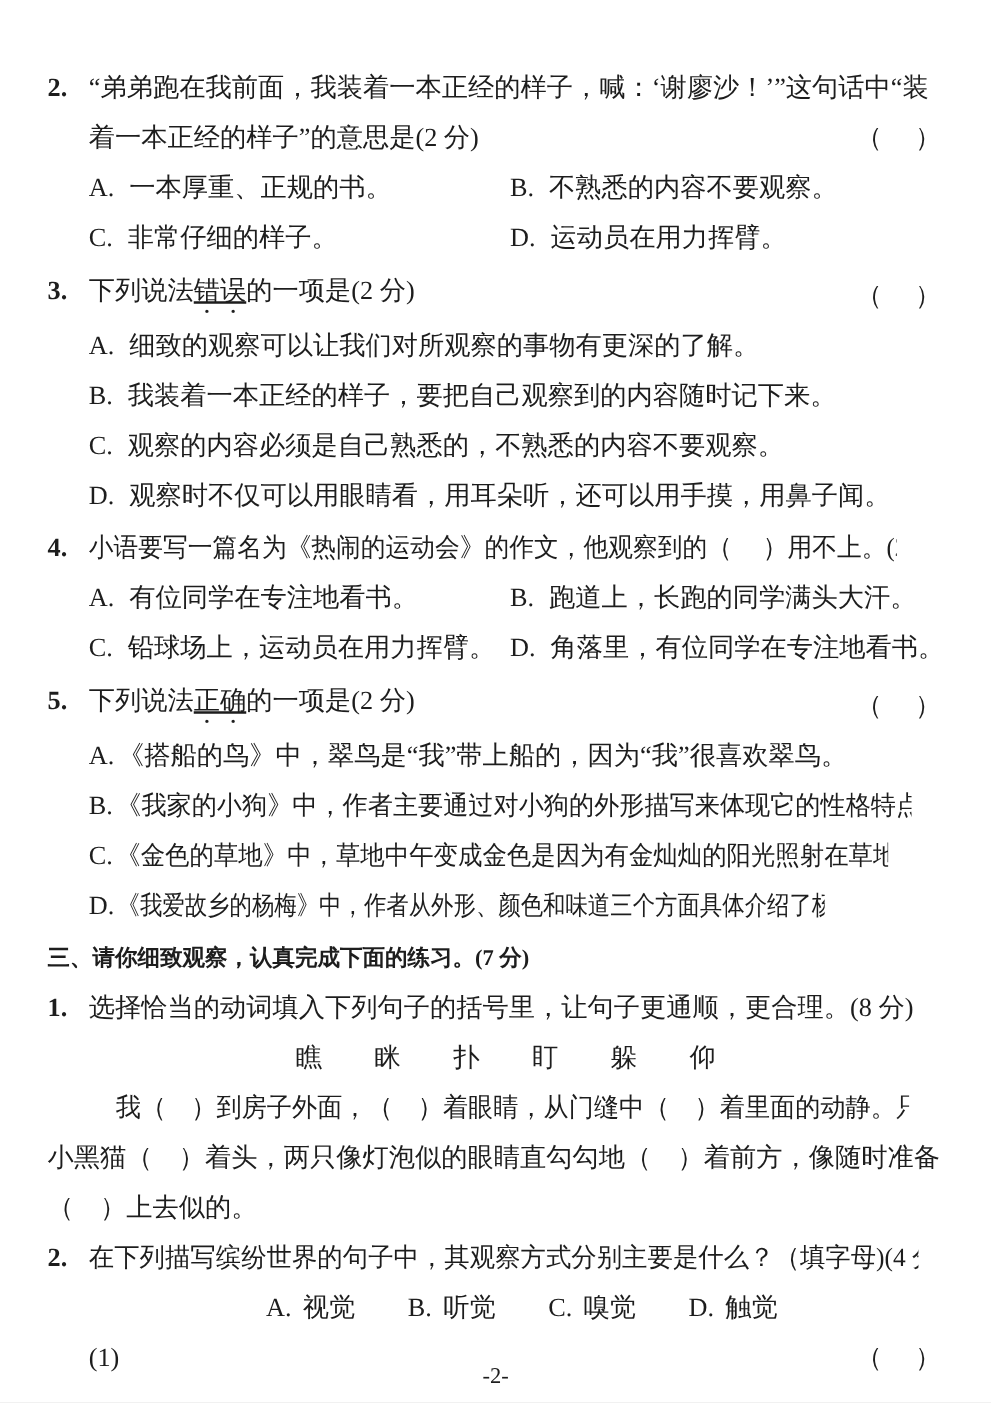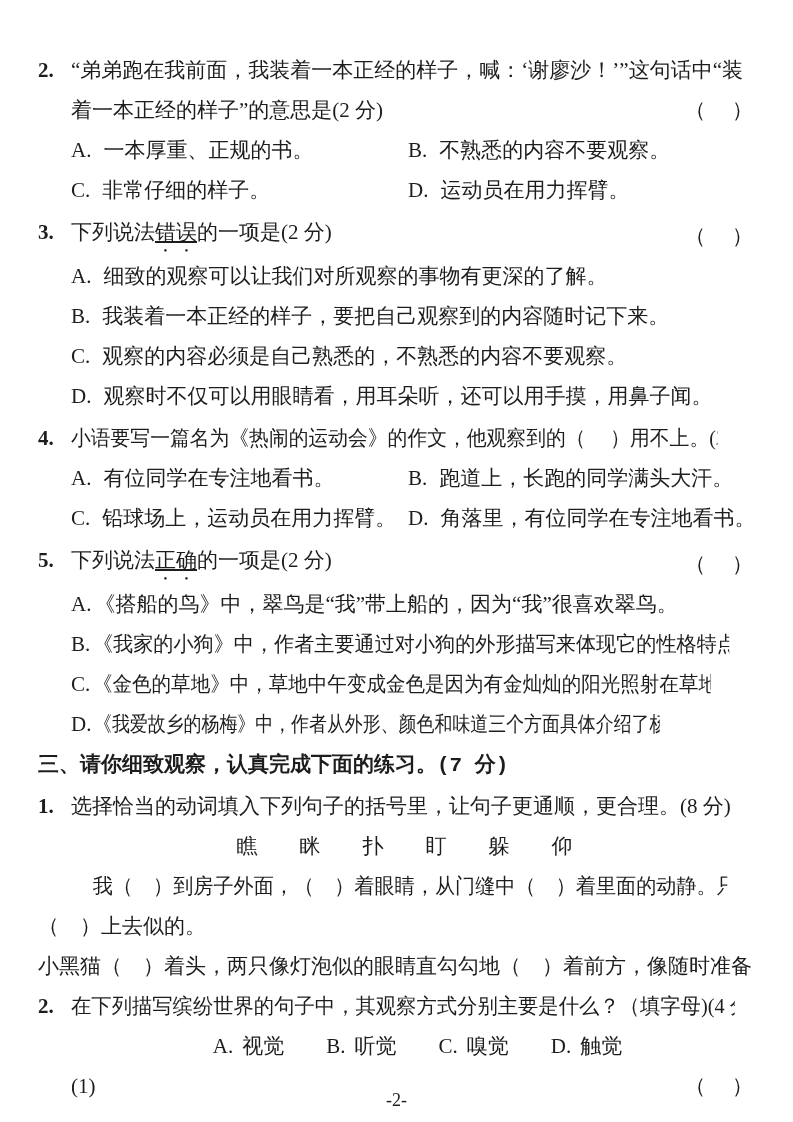--- a/index.html
+++ b/index.html
@@ -30,23 +30,23 @@
     text-emphasis-position: under left;
     text-decoration: underline;
   }
   .opts { padding-left: 33px; }
   .opts.two { display: grid; grid-template-columns: 337px 1fr; }
   .opt { display: flex; height: 40px; }
   .opt-label { flex: none; margin-right: 12px; }
   .opts.tight .opt-label { margin-right: 3px; }
   .opt-text { flex: 1; min-width: 0; }
   .section-title {
-    font-family: Liberation Mono, monospace;
+    font-family: Liberation Serif, serif;
     font-weight: bold;
-    font-size: 21px;
+    font-size: 18px;
     height: 40px;
   }
   .word-bank { display: flex; justify-content: center; gap: 42px; height: 40px; margin-left: 14px; }
   .fill-para { margin-left: 0; }
   .fill-line { height: 40px; }
   .fill-line.first { text-indent: 57px; }
   .choices { display: flex; justify-content: center; gap: 42px; height: 40px; margin-left: 40px; }
   .choice { display: flex; }
   .choice-label { margin-right: 9px; }
   .item-head { position: relative; padding-left: 33px; min-height: 40px; }
@@ -180,22 +180,22 @@
     <div class="word-bank">
       <span class="wb-item">瞧</span>
       <span class="wb-item">眯</span>
       <span class="wb-item">扑</span>
       <span class="wb-item">盯</span>
       <span class="wb-item">躲</span>
       <span class="wb-item">仰</span>
     </div>
     <div class="fill-para">
       <div class="fill-line first fx" style="transform: scaleX(0.958667);">我（&nbsp;&nbsp;&nbsp;&nbsp;）到房子外面，（&nbsp;&nbsp;&nbsp;&nbsp;）着眼睛，从门缝中（&nbsp;&nbsp;&nbsp;&nbsp;）着里面的动静。只见</div>
+      <div class="fill-line fx">小黑猫（&nbsp;&nbsp;&nbsp;&nbsp;）着头，两只像灯泡似的眼睛直勾勾地（&nbsp;&nbsp;&nbsp;&nbsp;）着前方，像随时准备</div>
       <div class="fill-line fx">（&nbsp;&nbsp;&nbsp;&nbsp;）上去似的。</div>
-      <div class="fill-line fx">小黑猫（&nbsp;&nbsp;&nbsp;&nbsp;）着头，两只像灯泡似的眼睛直勾勾地（&nbsp;&nbsp;&nbsp;&nbsp;）着前方，像随时准备</div>
     </div>
   </div>
 
   <div>
     <div class="q-head">
       <span class="q-num">2.</span>
       <span class="q-text fx" style="transform: scaleX(0.96756);">在下列描写缤纷世界的句子中，其观察方式分别主要是什么？（填字母)(4 分)</span>
     </div>
     <div class="choices">
       <span class="choice">

